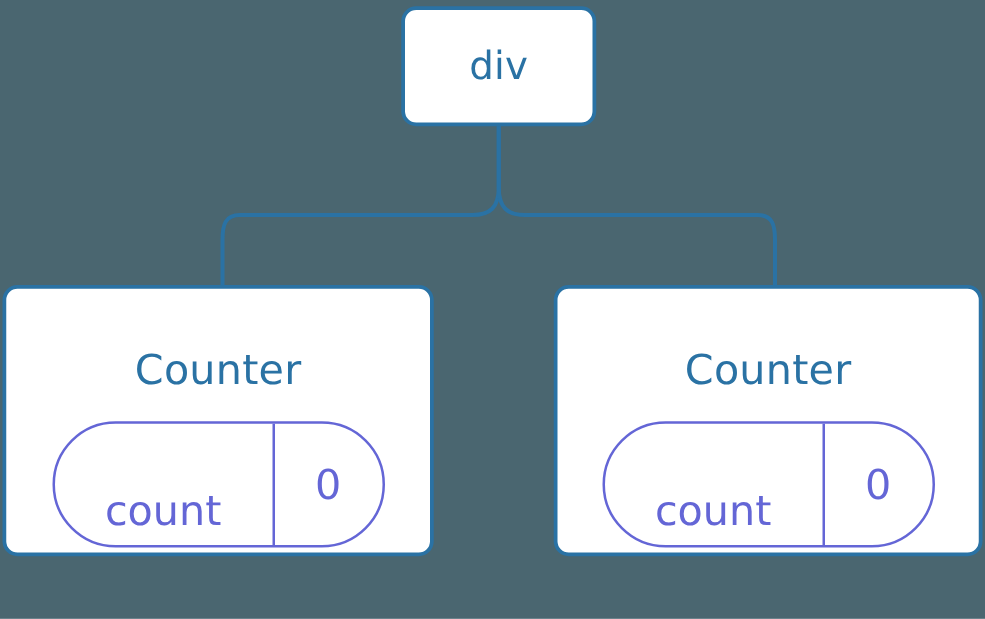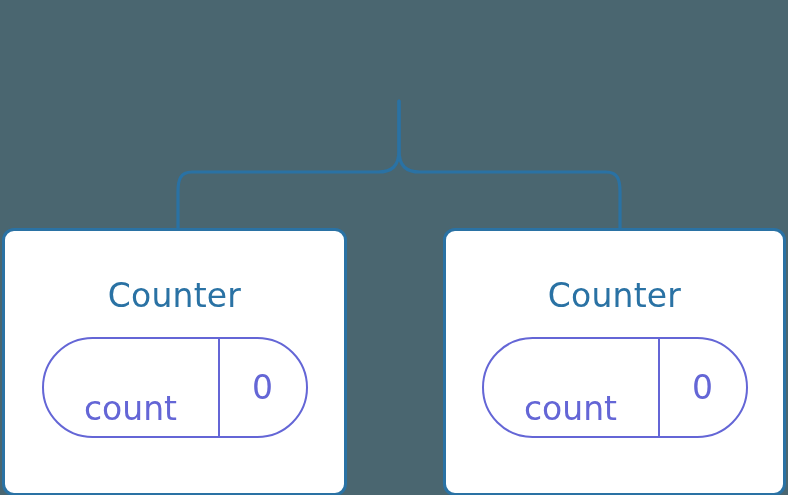--- a/index.html
+++ b/index.html
@@ -53,21 +53,21 @@
   #node-div .node-title {
     font-size: 31px;
     color: #2a72a4;
     line-height: 1;
     letter-spacing: 0.2px;
   }
 
   
   .component-node {
     top: 228px;
-    height: 268px;
+    height: 217px;
     border-bottom-left-radius: 12px;
     border-bottom-right-radius: 12px;
     justify-content: flex-start;
   }
   #node-counter-left {
     left: 2px;
     width: 345px;
   }
   #node-counter-right {
     left: 443px;
@@ -133,20 +133,23 @@
              C 180 172 178 180 178 192
              L 178 230" fill="none" stroke="#2a72a4" stroke-width="3.2" stroke-linecap="round" stroke-linejoin="round"></path>
     <path d="M 399 101
              L 399 150
              C 399 166 406 172 420 172
              L 606 172
              C 618 172 620 180 620 192
              L 620 230" fill="none" stroke="#2a72a4" stroke-width="3.2" stroke-linecap="round" stroke-linejoin="round"></path>
   </svg>
 
+  <div class="node-box" id="node-div">
+    <span class="node-title">div</span>
+  </div>
 
   <div class="node-box component-node" id="node-counter-left">
     <span class="node-title">Counter</span>
     <div class="state-pill">
       <span class="pill-key">count</span>
       <span class="pill-divider"></span>
       <span class="pill-value">0</span>
     </div>
   </div>
 

